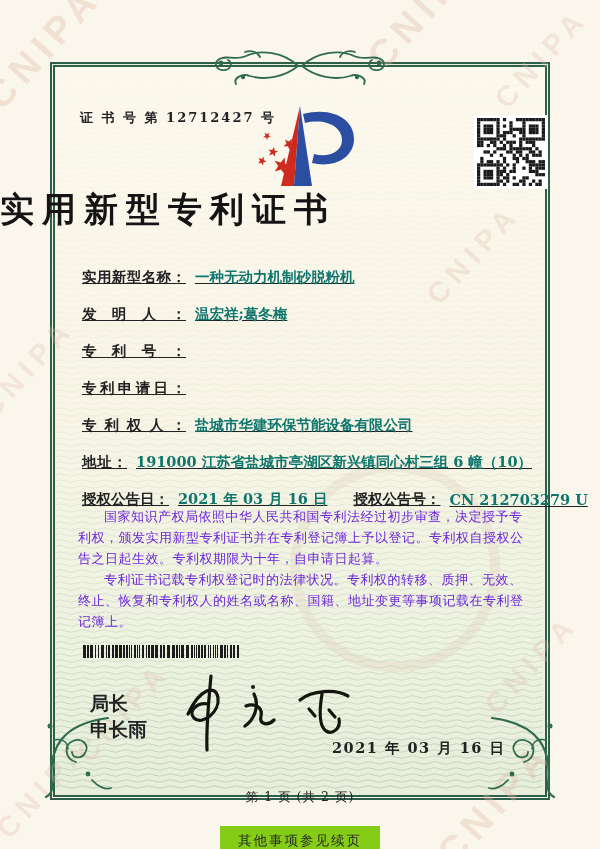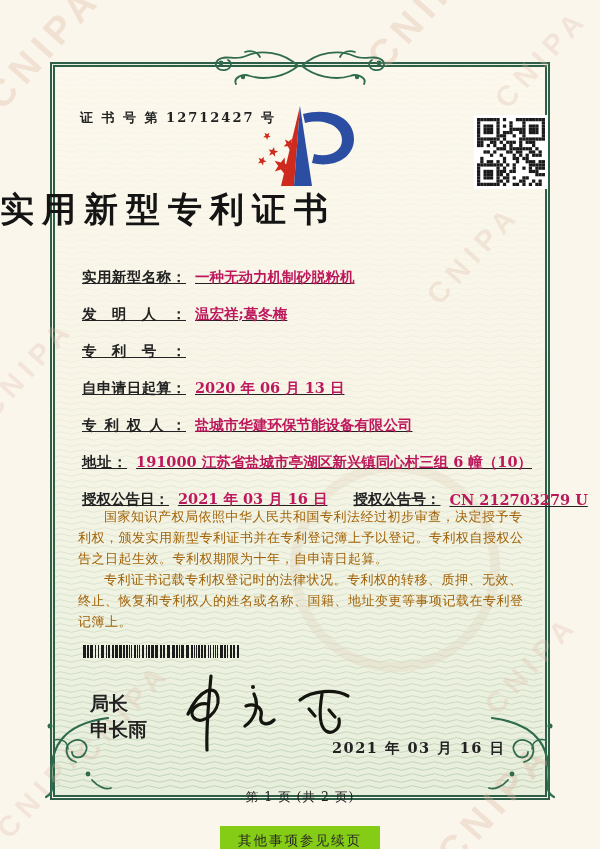--- a/index.html
+++ b/index.html
@@ -22,24 +22,24 @@
   .content{position:absolute;left:0;top:12px;width:600px;height:849px;z-index:3;color:#222;}
   .cert-no{position:absolute;left:80px;top:97px;font-size:13px;letter-spacing:2px;font-weight:600;}
   .logo{position:absolute;left:233px;top:90px;}
   .qr{position:absolute;left:474px;top:103px;width:74px;height:74px;background:#fff;
       display:flex;align-items:center;justify-content:center;}
   .title{position:absolute;left:0;top:175px;width:512px;text-align:left;font-size:34px;
       font-weight:bold;letter-spacing:8px;color:#141414;}
   .fields{position:absolute;left:82px;top:247px;width:450px;font-size:14.5px;}
   .frow{height:37px;display:flex;align-items:center;white-space:nowrap;text-decoration:underline;}
   .flabel{display:inline-block;width:104px;text-align:justify;text-align-last:justify;font-weight:600;}
-  .fvalue{margin-left:9px;font-weight:600;color:#be185d;}
+  .fvalue{margin-left:9px;font-weight:600;color:#0f766e;}
   .frow.double .flabel.second{margin-left:26px;}
   .paras{position:absolute;left:78px;top:494px;width:454px;font-size:13px;line-height:1.62;
-      letter-spacing:.5px;color:#a16207;}
+      letter-spacing:.5px;color:#6d28d9;}
   .paras p{margin:0;text-indent:2em;}
   .barcode{position:absolute;left:83px;top:633px;}
   .signer{position:absolute;left:90px;top:678px;font-size:19px;line-height:26px;font-weight:700;}
   .signature{position:absolute;left:150px;top:656px;}
   .issue-date{position:absolute;left:332px;top:727px;font-size:14.5px;letter-spacing:1.5px;font-weight:600;}
   .page-footer{position:absolute;left:50px;top:777px;width:500px;text-align:center;font-size:12.5px;letter-spacing:1px;}
   .note-wrap{position:absolute;left:0;top:814px;width:600px;text-align:center;}
   .note{display:inline-block;background:#84cc16;padding:6px 18px;font-size:13.5px;letter-spacing:2px;color:#2a2a24;}
   .ornament{position:absolute;z-index:4;pointer-events:none;}
 </style>
@@ -483,22 +483,21 @@
         <span class="fvalue">一种无动力机制砂脱粉机</span>
       </div>
       <div class="frow">
         <span class="flabel">发明人：</span>
         <span class="fvalue">温宏祥;葛冬梅</span>
       </div>
       <div class="frow">
         <span class="flabel">专利号：</span>
       </div>
       <div class="frow">
-        <span class="flabel">自申请日起算：</span>
-        <span class="fvalue">2020 年 06 月 13 日</span>
+        <span class="flabel">专利申请日：</span>
       </div>
       <div class="frow">
         <span class="flabel">专利权人：</span>
         <span class="fvalue">盐城市华建环保节能设备有限公司</span>
       </div>
       <div class="frow">
         <span class="flabel">地址：</span>
         <span class="fvalue">191000 江苏省盐城市亭湖区新兴镇同心村三组 6 幢（10）</span>
       </div>
       <div class="frow double">

